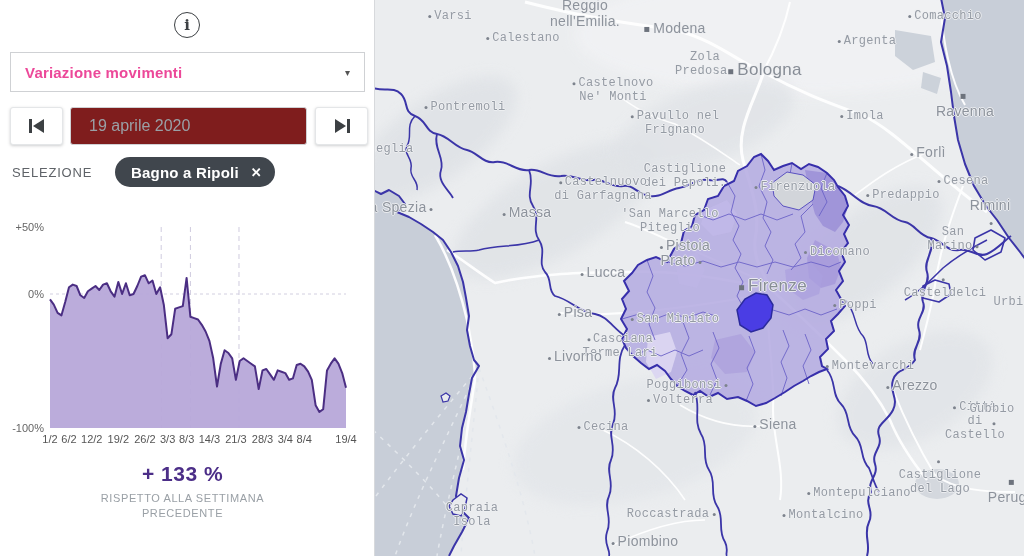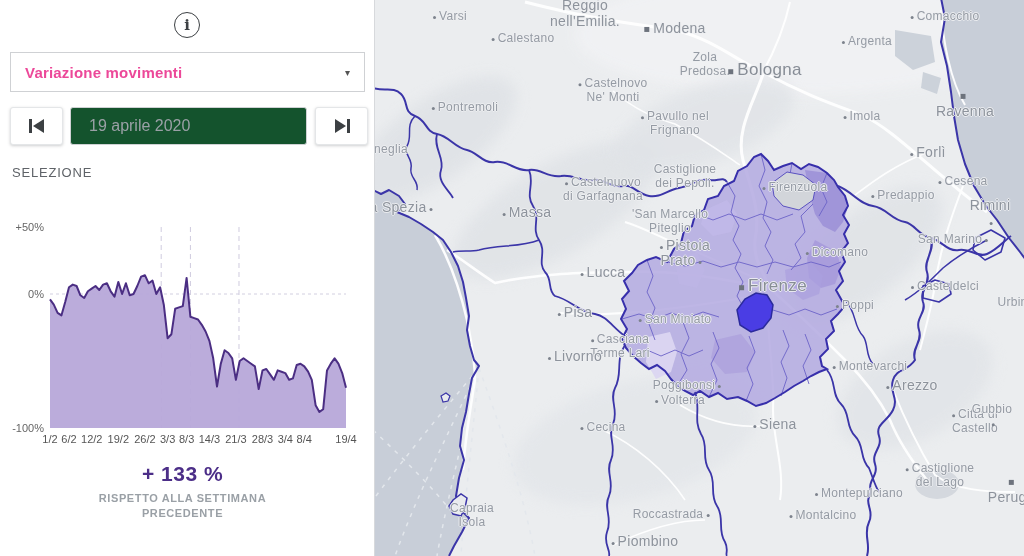--- a/index.html
+++ b/index.html
@@ -16,43 +16,43 @@
               background:#fff;box-sizing:border-box;display:flex;align-items:center;
               padding:0 14px;cursor:pointer;}
   .select-box .val{font-size:15px;color:#ec4899;font-weight:600;letter-spacing:.2px;flex:1;}
   .select-box .caret{font-size:10px;color:#555;}
   .nav-btn{position:absolute;top:107px;width:53px;height:38px;background:#fff;border:1px solid #e4e6e8;
            border-radius:3px;box-shadow:0 1px 3px rgba(60,64,67,.25);cursor:pointer;
            display:flex;align-items:center;justify-content:center;padding:0;}
   .nav-btn.prev{left:10px;} .nav-btn.next{left:315px;}
   .date-input{position:absolute;left:70px;top:107px;width:237px;height:38px;border:1px solid #cfd1d4;
               border-radius:3px;box-sizing:border-box;padding:0 0 0 18px;font-size:16px;color:#9aa0a6;
-              font-family:"Liberation Sans",sans-serif;background:#14532d;}
+              font-family:"Liberation Sans",sans-serif;background:#7f1d1d;}
   .sel-label{position:absolute;left:12px;top:165px;font-size:13px;color:#5f6368;letter-spacing:.8px;}
   .chip{position:absolute;left:115px;top:157px;height:30px;background:#40464d;border-radius:16px;
         display:flex;align-items:center;padding:0 13px 0 16px;color:#fff;}
   .chip .txt{font-size:15px;font-weight:bold;letter-spacing:.2px;}
   .chip .x{margin-left:12px;font-size:13px;font-weight:bold;cursor:pointer;}
   #chart-wrap{position:absolute;left:4px;top:213px;width:366px;height:242px;}
   .stats{position:absolute;left:0;top:462px;width:365px;display:flex;}
   .stat1{width:155px;text-align:center;}
   .stat2{flex:1;text-align:center;}
   .stat-val{font-size:21px;font-weight:bold;color:#4c2e88;letter-spacing:.5px;}
   .stat-cap{font-size:11px;color:#9aa0a6;letter-spacing:.6px;margin-top:5px;line-height:1.35;}
-  .stat2 .stat-cap{max-width:180px;margin-left:auto;margin-right:auto;font-weight:bold;}
+  .stat2 .stat-cap{max-width:180px;margin-left:auto;margin-right:auto;}
 
   
   .map{position:absolute;left:375px;top:0;width:649px;height:556px;background:#ebedef;overflow:hidden;cursor:grab;}
   .map svg{position:absolute;left:0;top:0;}
   .mlabel{position:absolute;transform:translate(-50%,-50%);white-space:pre-line;text-align:center;
           color:#959ba4;line-height:1.15;letter-spacing:.3px;pointer-events:none;
           text-shadow:-1px 0 rgba(238,240,242,.9),1px 0 rgba(238,240,242,.9),0 -1px rgba(238,240,242,.9),0 1px rgba(238,240,242,.9);}
   .mlabel.xl{font-size:17px;color:#878d96;}
   .mlabel.lg{font-size:14px;color:#8d939c;}
-  .mlabel.md{font-size:12px;}
+  .mlabel.md{font-size:12px;font-family:Liberation Mono, monospace;}
   .mdot{display:inline-block;width:3px;height:3px;border-radius:50%;background:#7d838d;
         vertical-align:baseline;margin:0 3px 1px 0;}
   .mdot.r{margin:0 0 1px 3px;}
   .msq{display:inline-block;width:5px;height:5px;background:#6d737d;vertical-align:baseline;margin:0 4px 1px 0;}
 </style>
 </head>
 <body>
 
 <div id="app">
 
@@ -76,20 +76,24 @@
     </button>
     <input class="date-input" readonly="" value="19 aprile 2020" style="">
     <button class="nav-btn next">
       <svg width="18" height="16" viewBox="0 0 18 16">
         <rect x="14" y="1" width="3" height="14" fill="#3c4043"></rect>
         <path d="M2,1 L13,8 L2,15 Z" fill="#3c4043"></path>
       </svg>
     </button>
 
     <div class="sel-label">SELEZIONE</div>
+    <div class="chip">
+      <span class="txt">Bagno a Ripoli</span>
+      <span class="x">✕</span>
+    </div>
 
     <div id="chart-wrap">
       <svg id="chart-svg" width="366" height="242" viewBox="0 0 366 242">
           <line x1="157.1897435897436" y1="14" x2="157.1897435897436" y2="215" stroke="#cfcbdf" stroke-width="1" stroke-dasharray="5 4"></line>
           <line x1="186.4102564102564" y1="14" x2="186.4102564102564" y2="215" stroke="#cfcbdf" stroke-width="1" stroke-dasharray="5 4"></line>
           <line x1="234.98461538461538" y1="14" x2="234.98461538461538" y2="215" stroke="#cfcbdf" stroke-width="1" stroke-dasharray="5 4"></line>
           <line x1="46" y1="81" x2="342" y2="81" stroke="#d2cfe0" stroke-width="1" stroke-dasharray="3 3"></line>
           <path d="M46,86.36 L49.8,91.7 L53.6,99.8 L57.4,102.4 L61.2,89.0 L65.0,74.3 L68.8,71.6 L72.6,73.0 L76.4,82.3 L80.2,85.0 L83.9,78.3 L87.7,75.6 L91.5,73.0 L95.3,77.0 L99.1,71.6 L102.9,70.3 L106.7,78.3 L110.5,83.7 L114.3,68.9 L118.1,81.0 L121.9,70.3 L125.7,82.3 L129.5,81.0 L133.3,73.0 L137.1,63.6 L140.9,62.2 L144.7,70.3 L148.5,67.6 L152.3,81.0 L156.1,74.3 L159.8,91.7 L163.6,125.2 L167.4,121.2 L171.2,95.7 L175.0,94.4 L178.8,93.1 L182.6,64.9 L186.4,103.8 L190.2,105.1 L194.0,106.5 L197.8,111.8 L201.6,118.5 L205.4,127.9 L209.2,145.3 L213.0,173.5 L216.8,150.7 L220.6,137.3 L224.4,140.0 L228.2,145.3 L231.9,166.8 L235.7,148.0 L239.5,145.3 L243.3,148.0 L247.1,150.7 L250.9,153.4 L254.7,176.1 L258.5,157.4 L262.3,156.0 L266.1,161.4 L269.9,166.8 L273.7,157.4 L277.5,158.7 L281.3,160.1 L285.1,166.8 L288.9,165.4 L292.7,152.0 L296.5,150.7 L300.3,153.4 L304.1,158.7 L307.8,166.8 L311.6,192.2 L315.4,198.9 L319.2,196.2 L323.0,157.4 L326.8,150.7 L330.6,145.3 L334.4,150.7 L338.2,160.1 L342.0,174.8 L342,215 L46,215 Z" fill="#b7a8d9" opacity="0.95"></path>
           <path d="M46,86.36 L49.8,91.7 L53.6,99.8 L57.4,102.4 L61.2,89.0 L65.0,74.3 L68.8,71.6 L72.6,73.0 L76.4,82.3 L80.2,85.0 L83.9,78.3 L87.7,75.6 L91.5,73.0 L95.3,77.0 L99.1,71.6 L102.9,70.3 L106.7,78.3 L110.5,83.7 L114.3,68.9 L118.1,81.0 L121.9,70.3 L125.7,82.3 L129.5,81.0 L133.3,73.0 L137.1,63.6 L140.9,62.2 L144.7,70.3 L148.5,67.6 L152.3,81.0 L156.1,74.3 L159.8,91.7 L163.6,125.2 L167.4,121.2 L171.2,95.7 L175.0,94.4 L178.8,93.1 L182.6,64.9 L186.4,103.8 L190.2,105.1 L194.0,106.5 L197.8,111.8 L201.6,118.5 L205.4,127.9 L209.2,145.3 L213.0,173.5 L216.8,150.7 L220.6,137.3 L224.4,140.0 L228.2,145.3 L231.9,166.8 L235.7,148.0 L239.5,145.3 L243.3,148.0 L247.1,150.7 L250.9,153.4 L254.7,176.1 L258.5,157.4 L262.3,156.0 L266.1,161.4 L269.9,166.8 L273.7,157.4 L277.5,158.7 L281.3,160.1 L285.1,166.8 L288.9,165.4 L292.7,152.0 L296.5,150.7 L300.3,153.4 L304.1,158.7 L307.8,166.8 L311.6,192.2 L315.4,198.9 L319.2,196.2 L323.0,157.4 L326.8,150.7 L330.6,145.3 L334.4,150.7 L338.2,160.1 L342.0,174.8" fill="none" stroke="#4b2e83" stroke-width="2" stroke-linejoin="round"></path>
           <text x="40" y="18" text-anchor="end" font-size="11" fill="#666">+50%</text>

